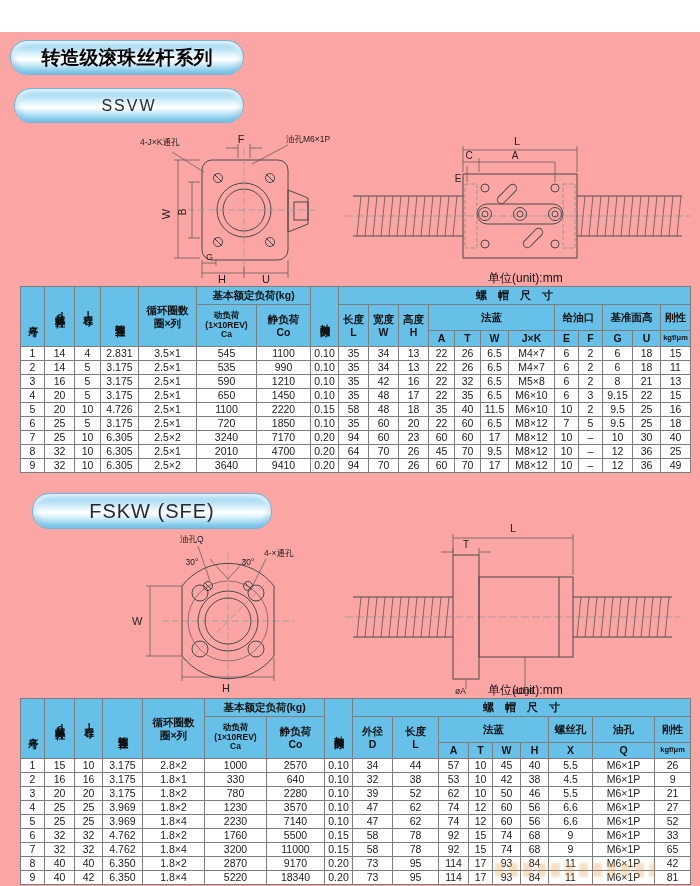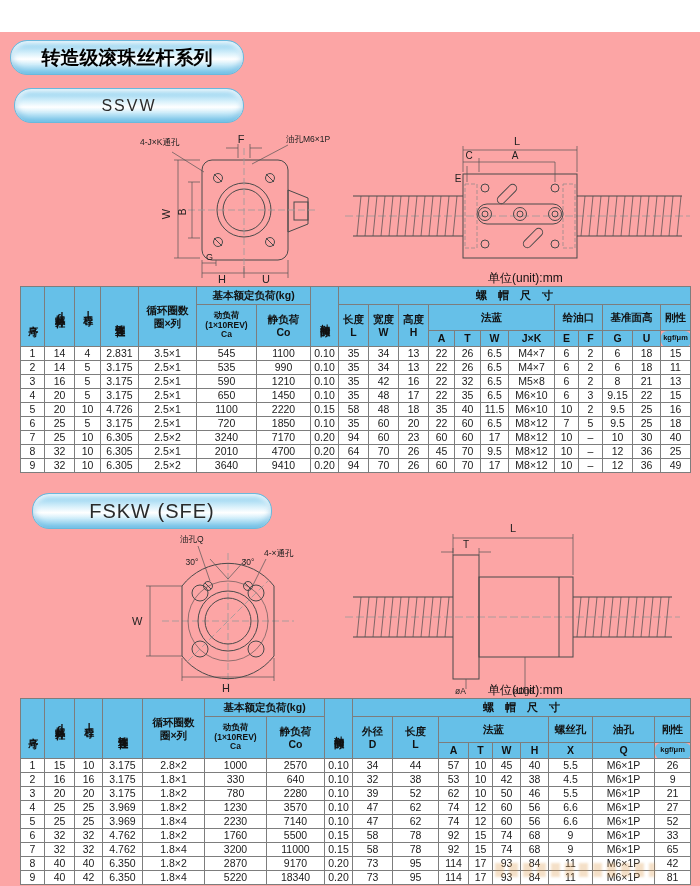--- a/index.html
+++ b/index.html
@@ -22,21 +22,21 @@
         padding:0;overflow:hidden;}
   .spec-table thead th{background:#66c0e8;font-weight:bold;font-size:10.5px;
         white-space:pre-line;line-height:1.15;color:#111;}
   .spec-table thead tr:nth-child(1){height:18px;}
   .spec-table thead tr:nth-child(2){height:26px;}
   .spec-table thead tr:nth-child(3){height:16px;}
   .spec-table td{font-size:10.5px;height:13px;line-height:13px;background:#fff;}
   .vert span{writing-mode:vertical-lr;text-orientation:upright;display:inline-block;
         line-height:1.05;letter-spacing:1px;font-size:10px;}
   th.dyn{font-size:8.5px !important;line-height:1.2;}
-  th.tiny{font-size:7.5px !important;font-weight:normal;border-radius:6px;}
+  th.tiny{font-size:7.5px !important;font-weight:normal;}
   th.nutdims{font-size:11px !important;}
   svg{position:absolute;font-family:"Liberation Sans",sans-serif;}
   svg text{fill:#222;}
   .watermark{position:absolute;left:495px;top:828px;width:170px;height:42px;pointer-events:none;
      filter:blur(1.3px);opacity:.55;
      background:
        repeating-linear-gradient(90deg, rgba(221,154,74,.55) 0 9px, rgba(221,154,74,0) 9px 14px) 0 3px / 160px 14px no-repeat,
        repeating-linear-gradient(90deg, rgba(221,154,74,.45) 0 9px, rgba(221,154,74,0) 9px 14px) 8px 26px / 145px 12px no-repeat;}
 </style>
 </head>

